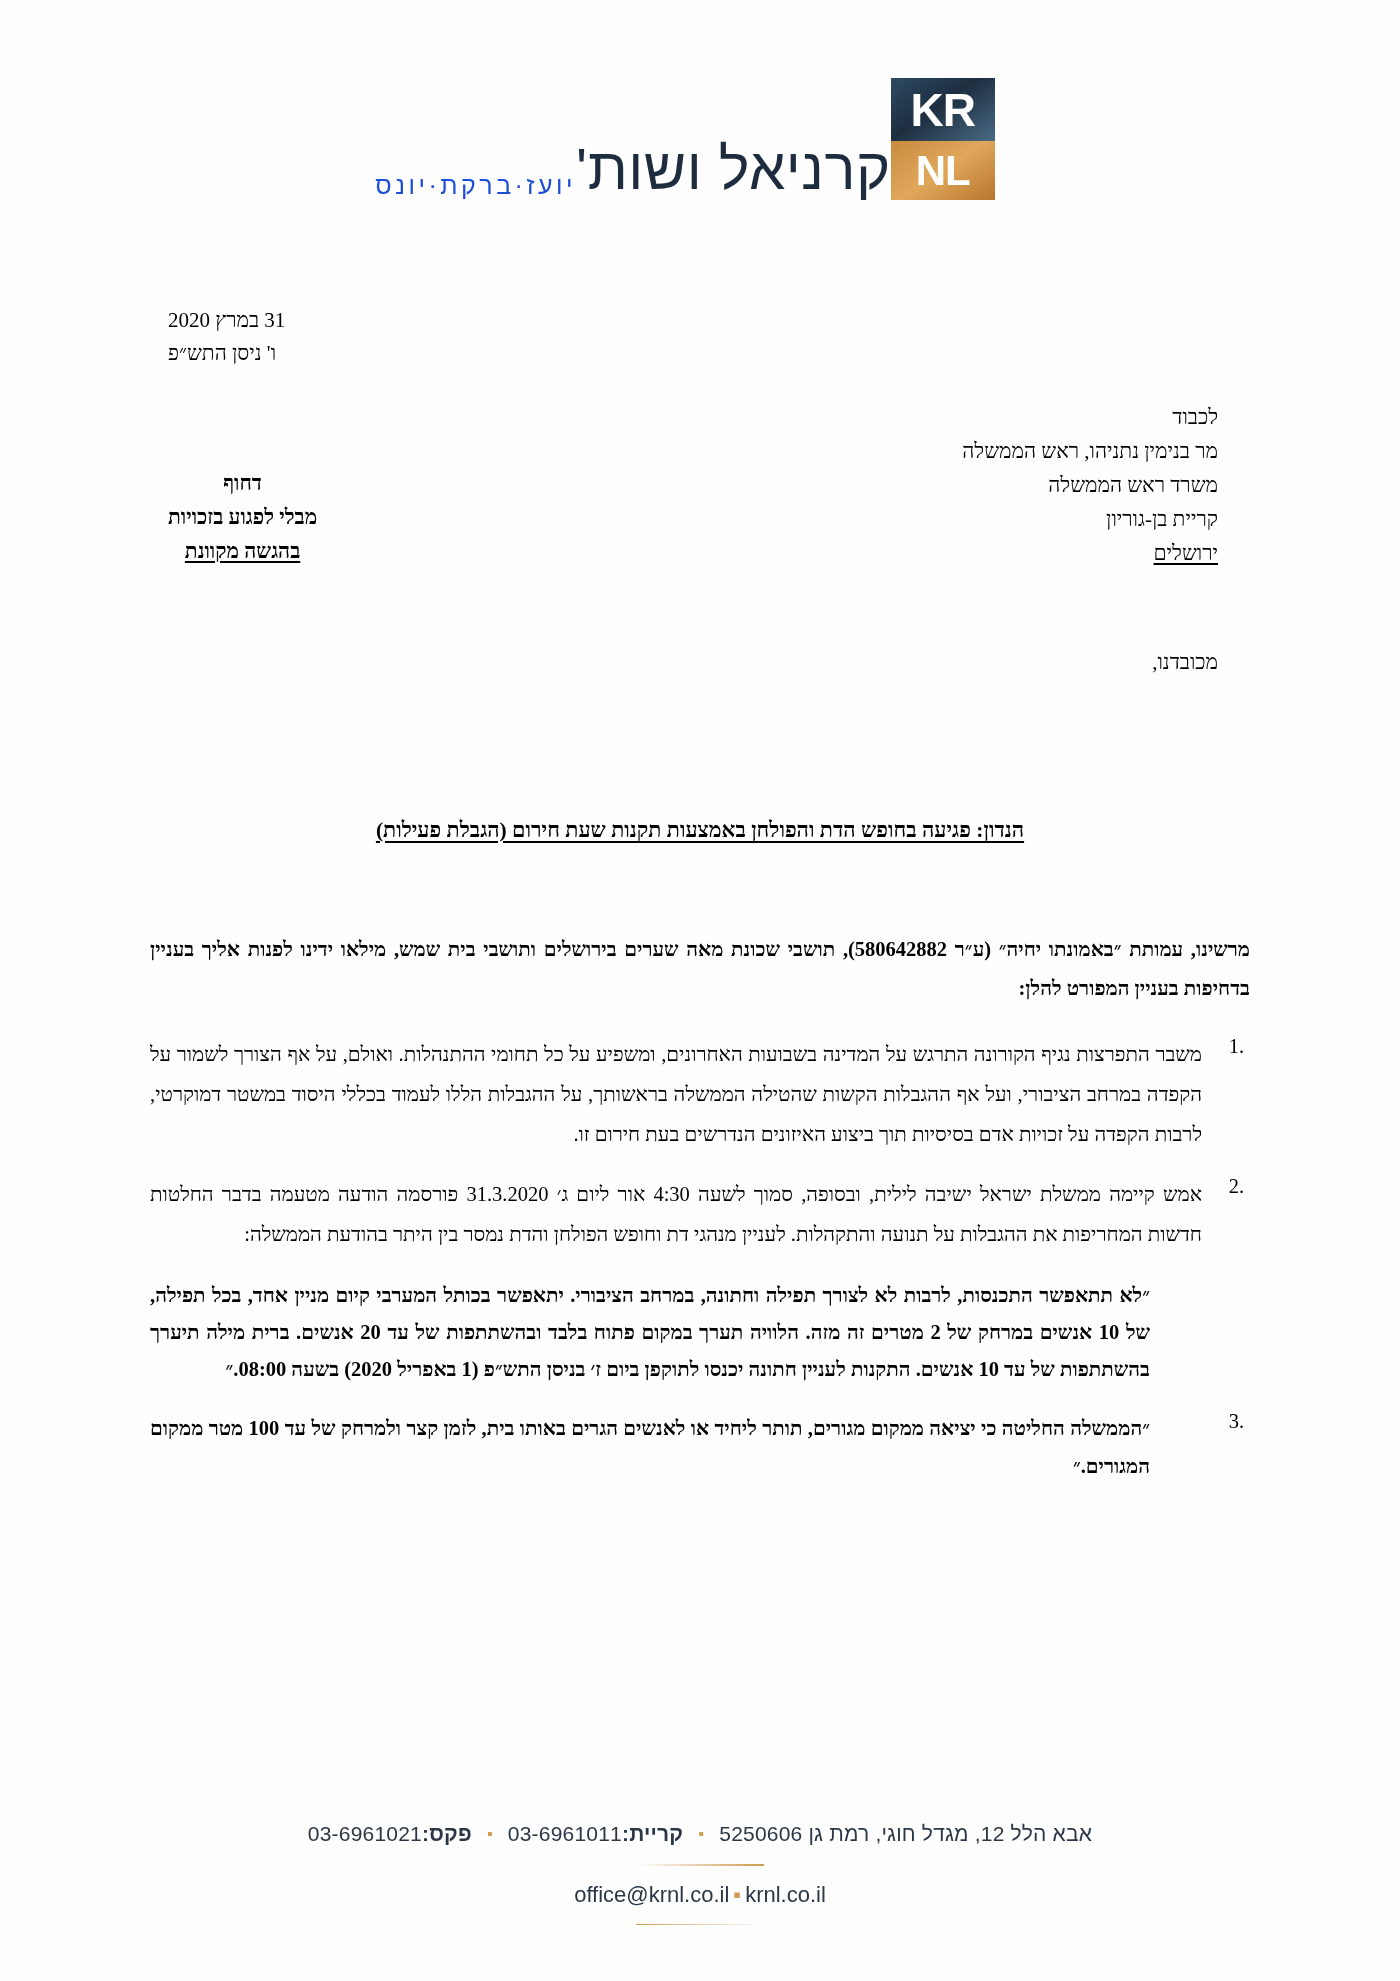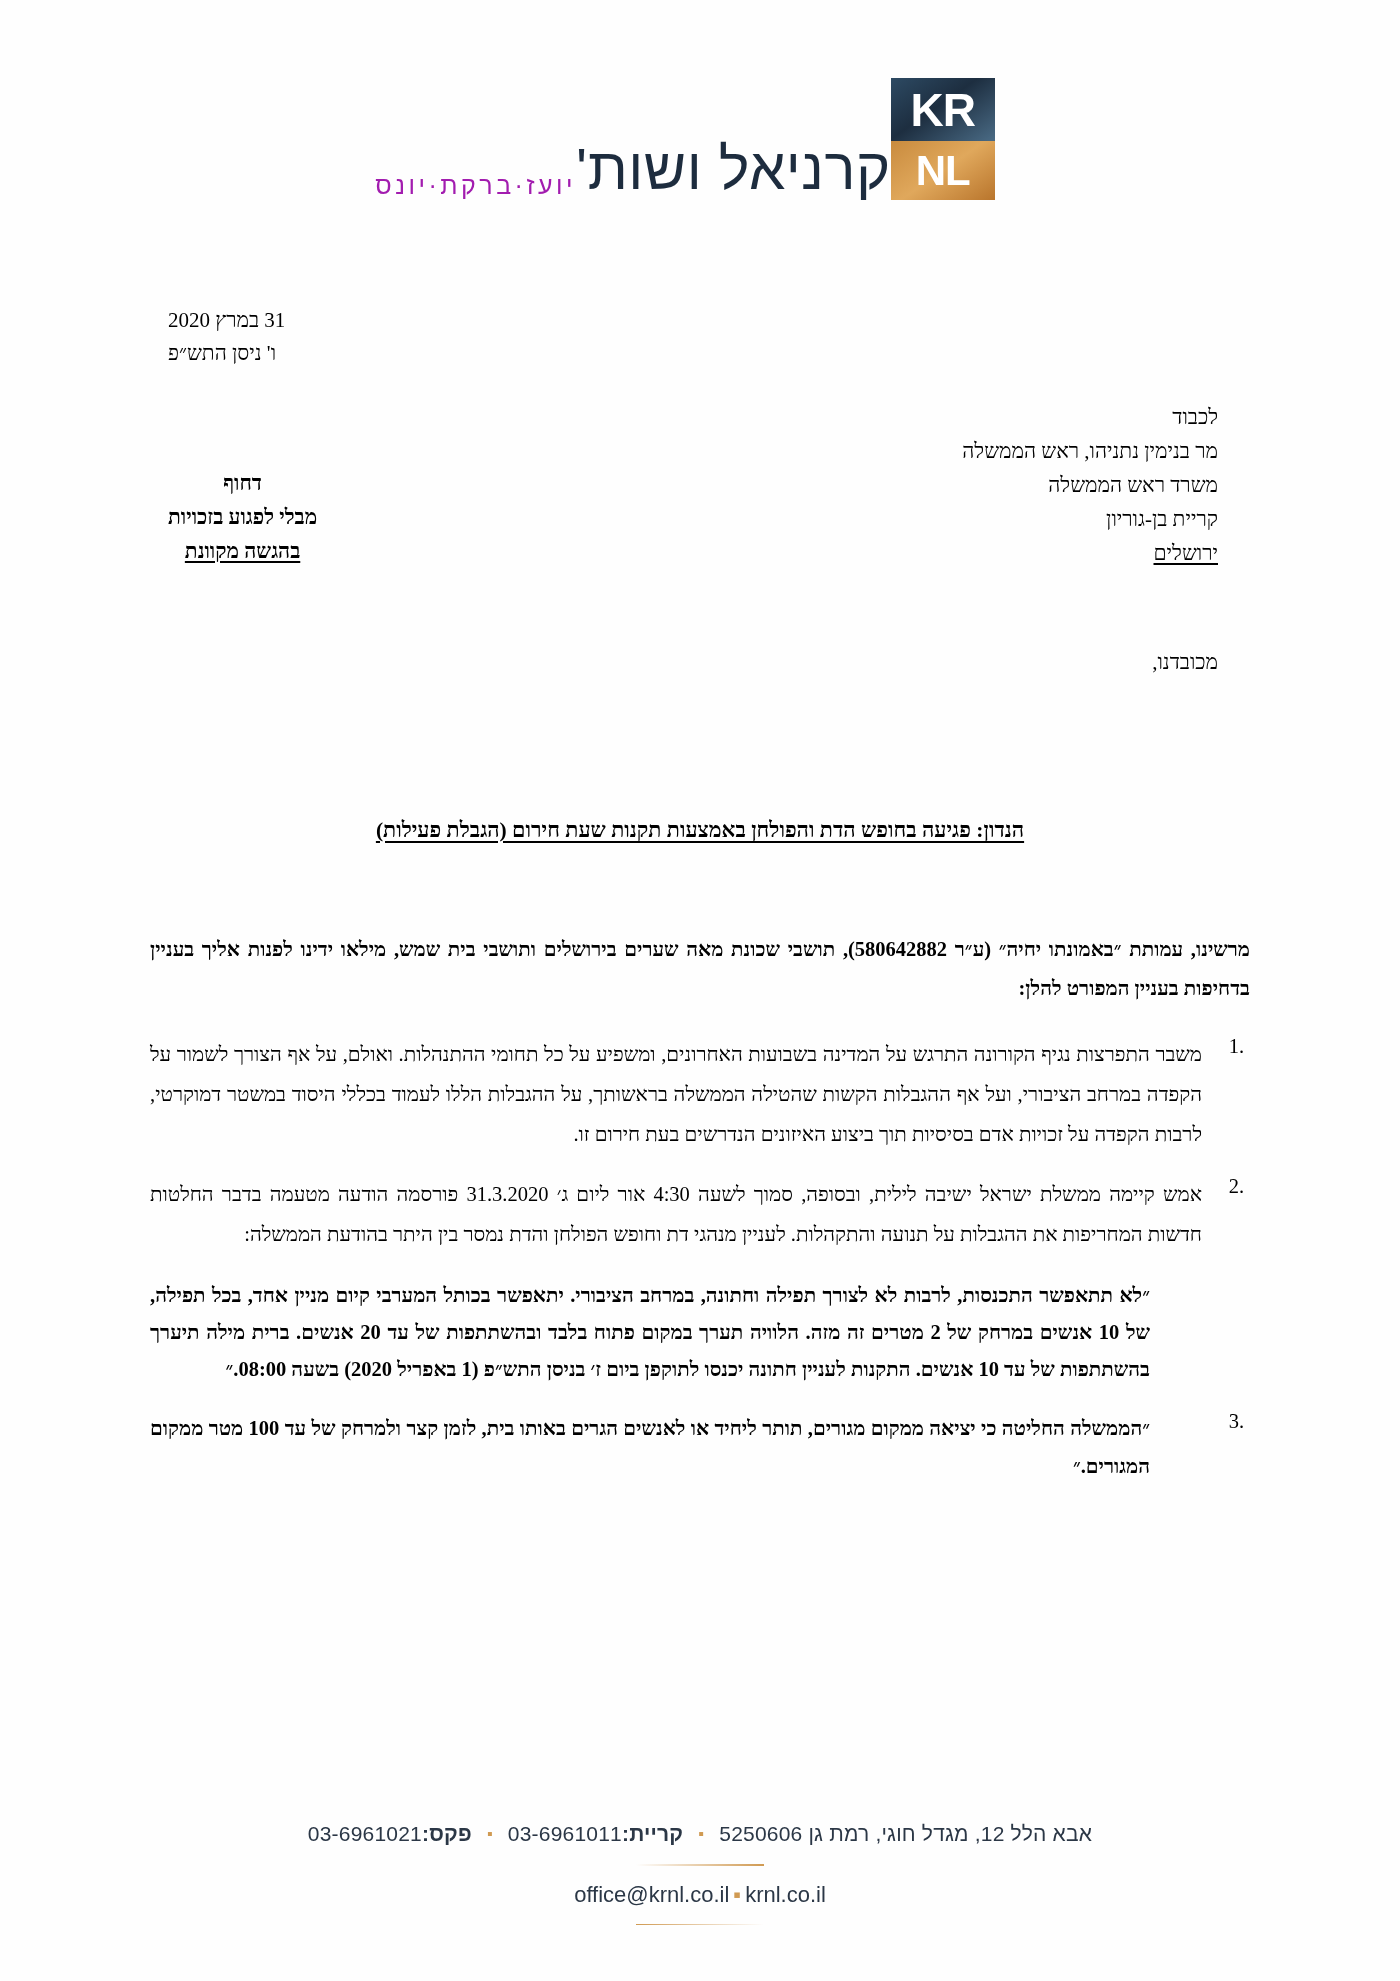--- a/index.html
+++ b/index.html
@@ -95,21 +95,21 @@
   }
   .logo-rule {
     height: 1.5px;
     background: #8a95a2;
     width: 100%;
     margin: 7px 0 6px 0;
   }
   .logo-tagline {
     font-family: "Liberation Sans", sans-serif;
     font-size: 25px;
-    color: #a21caf;
+    color: #1d4ed8;
     letter-spacing: 3.5px;
     white-space: nowrap;
     text-align: center;
     width: 100%;
   }
 
   
   .date-block {
     position: absolute;
     top: 304px;

